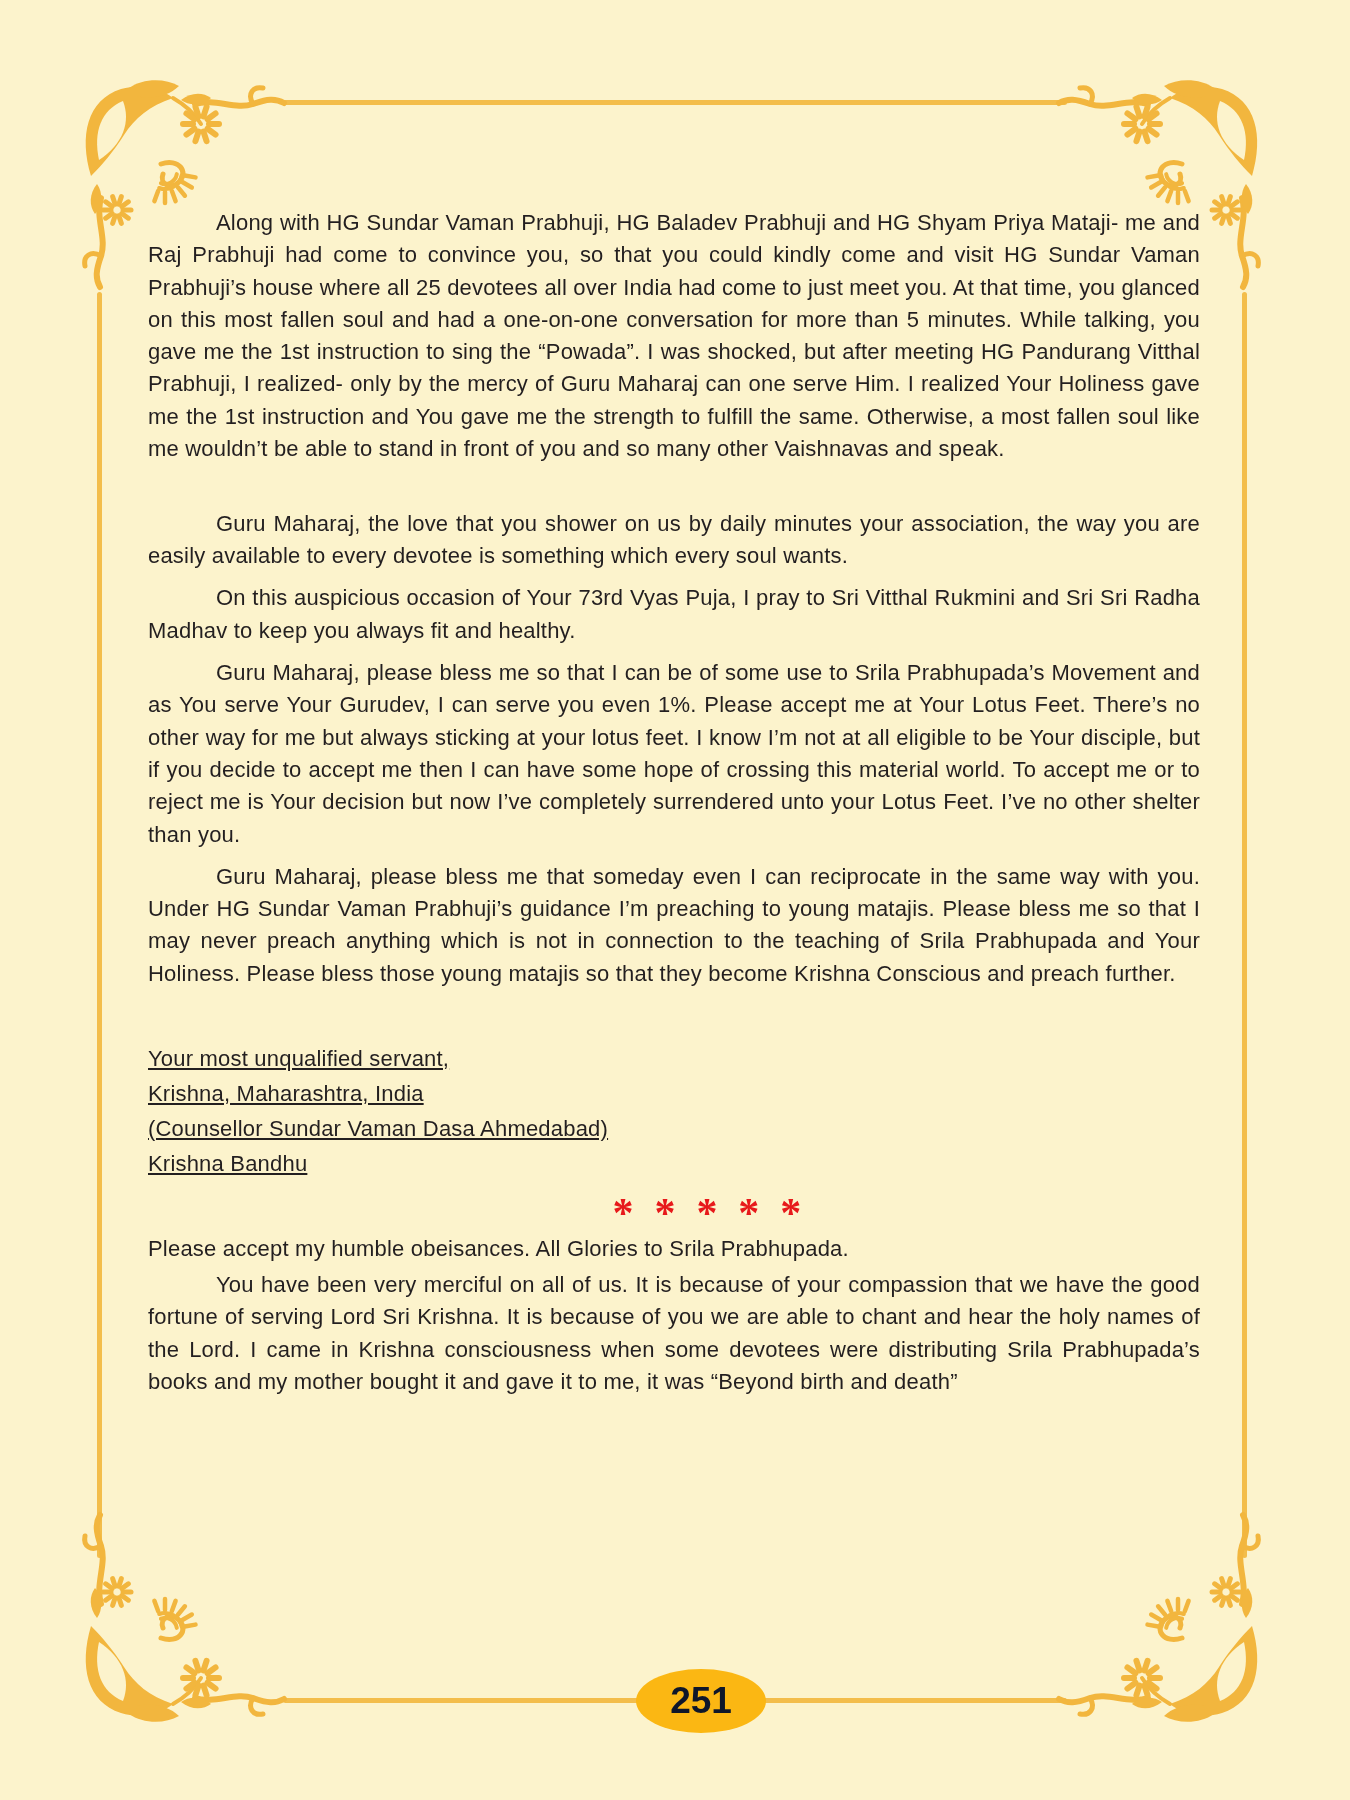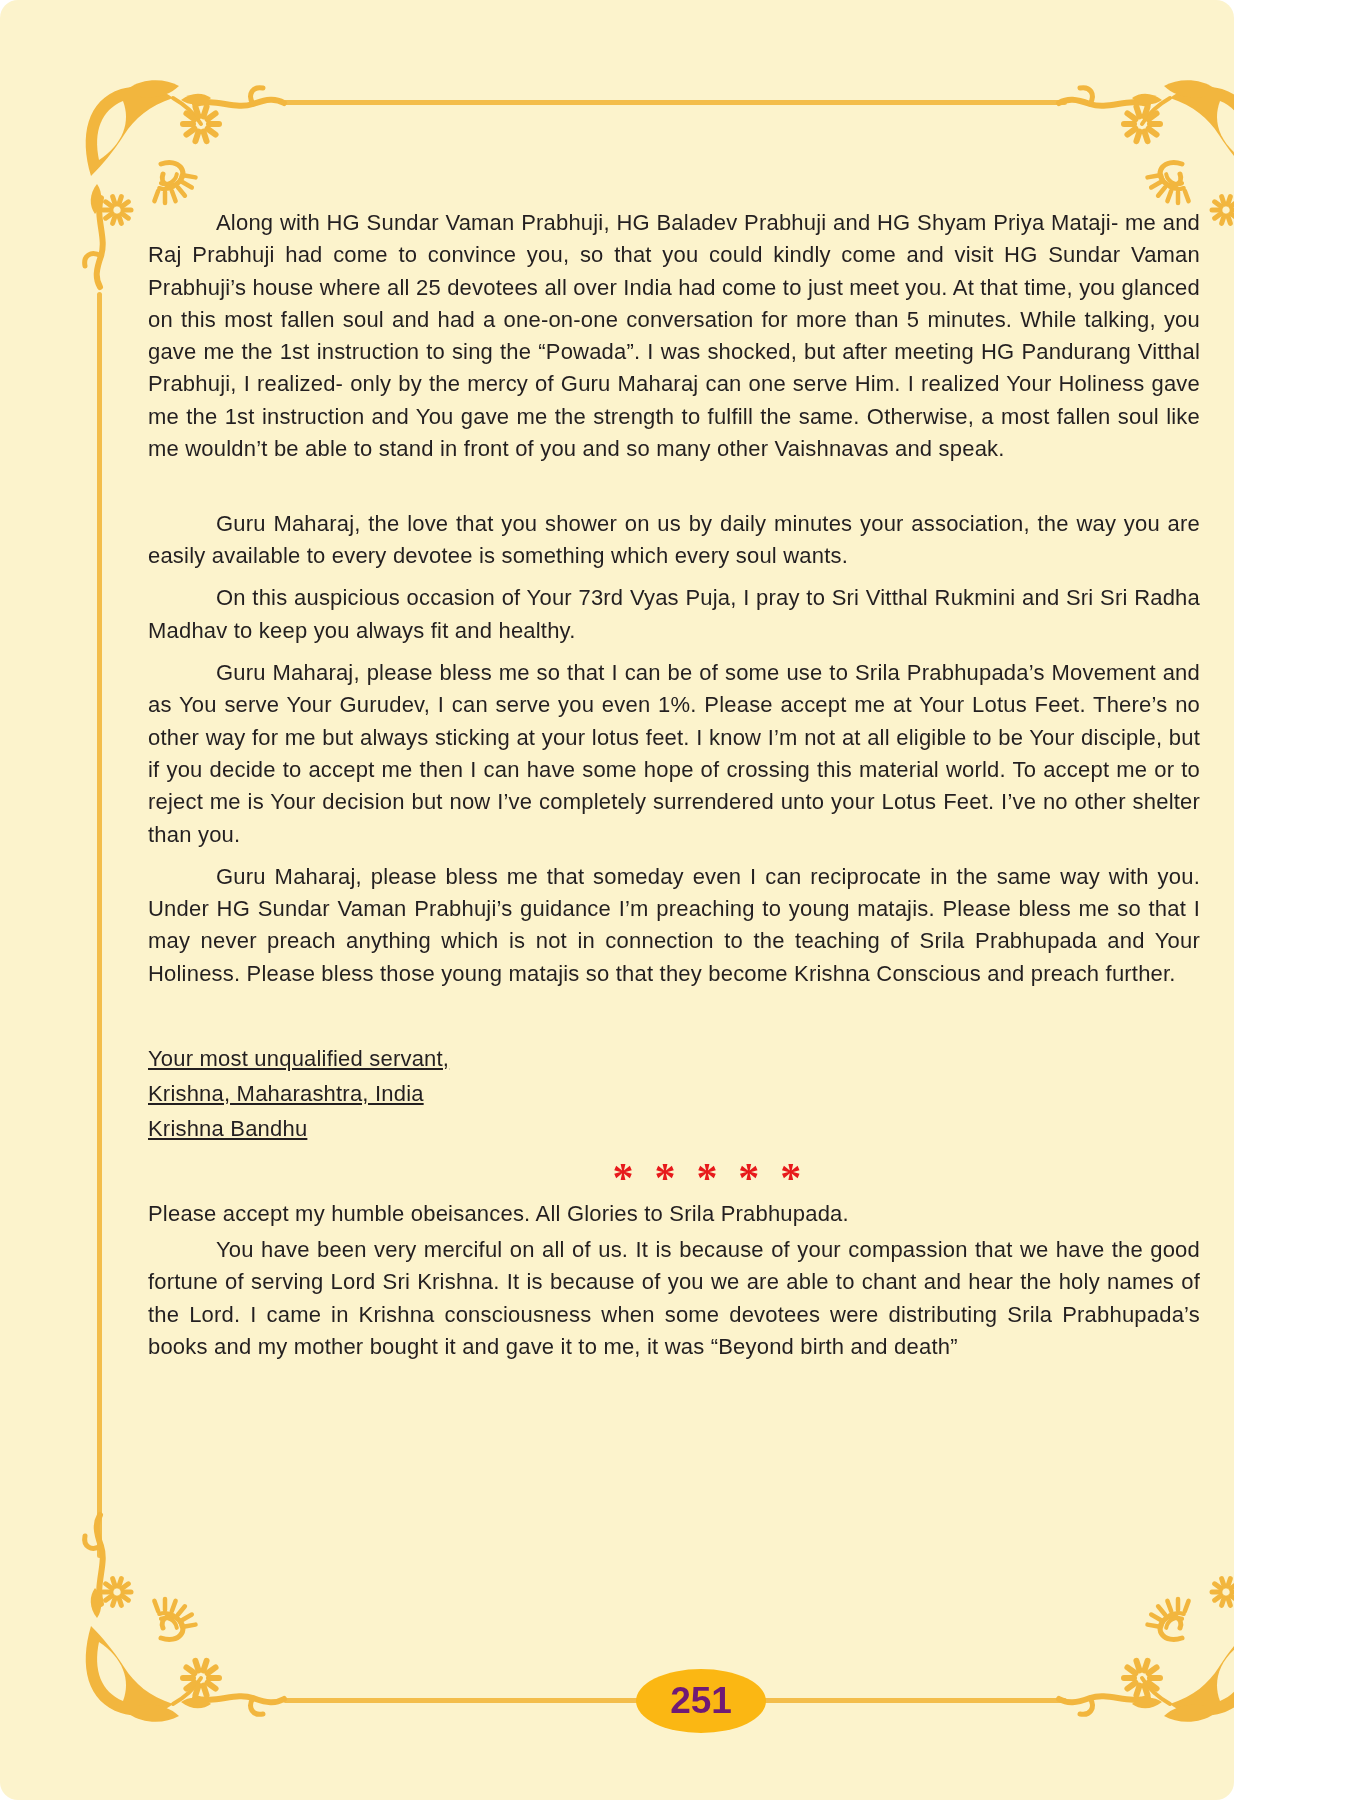--- a/index.html
+++ b/index.html
@@ -1,41 +1,40 @@
 <!DOCTYPE html>
 <html><head>
 <meta charset="utf-8">
 <style>
   html,body{margin:0;padding:0;}
   .page{
     position:relative;
-    width:1234px;height:1800px;
+    width:1350px;height:1800px;
     background:#FCF3CC;
     font-family:"Liberation Sans", sans-serif;
     color:#231F20;
     overflow:hidden;
-    border-radius:18px;
   }
   
   .border-line{position:absolute;background:#F3BD4B;border-radius:3px;}
   .border-line.top{left:283px;top:100px;width:784px;height:5px;}
   .border-line.bottom{left:283px;top:1698px;width:784px;height:5px;}
   .border-line.left{left:97px;top:292px;width:5px;height:1266px;}
   .border-line.right{left:1242px;top:292px;width:5px;height:1266px;}
   .corner{position:absolute;width:215px;height:215px;}
   .corner.tl{left:77px;top:80px;}
   .corner.tr{left:1051px;top:80px;transform:scaleX(-1);}
   .corner.bl{left:77px;top:1507px;transform:scaleY(-1);}
   .corner.br{left:1051px;top:1507px;transform:scale(-1,-1);}
   
   .page-badge{
     position:absolute;left:636px;top:1669px;width:130px;height:64px;
     background:#FBB713;border-radius:50%;
     display:flex;align-items:center;justify-content:center;
-    font-size:37px;font-weight:700;color:#701a75;
+    font-size:37px;font-weight:700;color:#0f172a;
   }
   
   .content{
     position:absolute;left:148px;top:207px;width:1052px;
     font-size:22px;line-height:32.3px;letter-spacing:0.2px;
   }
   .para{
     margin:0 0 9.7px 0;
     text-align:justify;
     overflow:visible;
@@ -135,20 +134,21 @@
   <div class="content">
     <p class="para indent" style="height:291px">Along with HG Sundar Vaman Prabhuji, HG Baladev Prabhuji and HG Shyam Priya Mataji- me and Raj Prabhuji had come to convince you, so that you could kindly come and visit HG Sundar Vaman Prabhuji’s house where all 25 devotees all over India had come to just meet you. At that time, you glanced on this most fallen soul and had a one-on-one conversation for more than 5 minutes. While talking, you gave me the 1st instruction to sing the “Powada”. I was shocked, but after meeting HG Pandurang Vitthal Prabhuji, I realized- only by the mercy of Guru Maharaj can one serve Him. I realized Your Holiness gave me the 1st instruction and You gave me the strength to fulfill the same. Otherwise, a most fallen soul like me wouldn’t be able to stand in front of you and so many other Vaishnavas and speak.</p>
     <p class="para indent" style="height:65px">Guru Maharaj, the love that you shower on us by daily minutes your association, the way you are easily available to every devotee is something which every soul wants.</p>
     <p class="para indent" style="height:65px">On this auspicious occasion of Your 73rd Vyas Puja, I pray to Sri Vitthal Rukmini and Sri Sri Radha Madhav to keep you always fit and healthy.</p>
     <p class="para indent" style="height:194px">Guru Maharaj, please bless me so that I can be of some use to Srila Prabhupada’s Movement and as You serve Your Gurudev, I can serve you even 1%. Please accept me at Your Lotus Feet. There’s no other way for me but always sticking at your lotus feet. I know I’m not at all eligible to be Your disciple, but if you decide to accept me then I can have some hope of crossing this material world. To accept me or to reject me is Your decision but now I’ve completely surrendered unto your Lotus Feet. I’ve no other shelter than you.</p>
     <p class="para indent" style="height:130px">Guru Maharaj, please bless me that someday even I can reciprocate in the same way with you. Under HG Sundar Vaman Prabhuji’s guidance I’m preaching to young matajis. Please bless me so that I may never preach anything which is not in connection to the teaching of Srila Prabhupada and Your Holiness. Please bless those young matajis so that they become Krishna Conscious and preach further.</p>
 
     <div class="signature">
       <p class="sig">Your most unqualified servant,</p>
       <p class="sig">Krishna, Maharashtra, India</p>
+      <p class="sig">(Counsellor Sundar Vaman Dasa Ahmedabad)</p>
       <p class="sig">Krishna Bandhu</p>
     </div>
 
     <div class="separator">* * * * *</div>
 
     <p class="sig">Please accept my humble obeisances. All Glories to Srila Prabhupada.</p>
     <p class="para indent" style="height:130px;margin-top:3.7px">You have been very merciful on all of us. It is because of your compassion that we have the good fortune of serving Lord Sri Krishna. It is because of you we are able to chant and hear the holy names of the Lord. I came in Krishna consciousness when some devotees were distributing Srila Prabhupada’s books and my mother bought it and gave it to me, it was “Beyond birth and death”</p>
   </div>
 
   <div class="page-badge">

